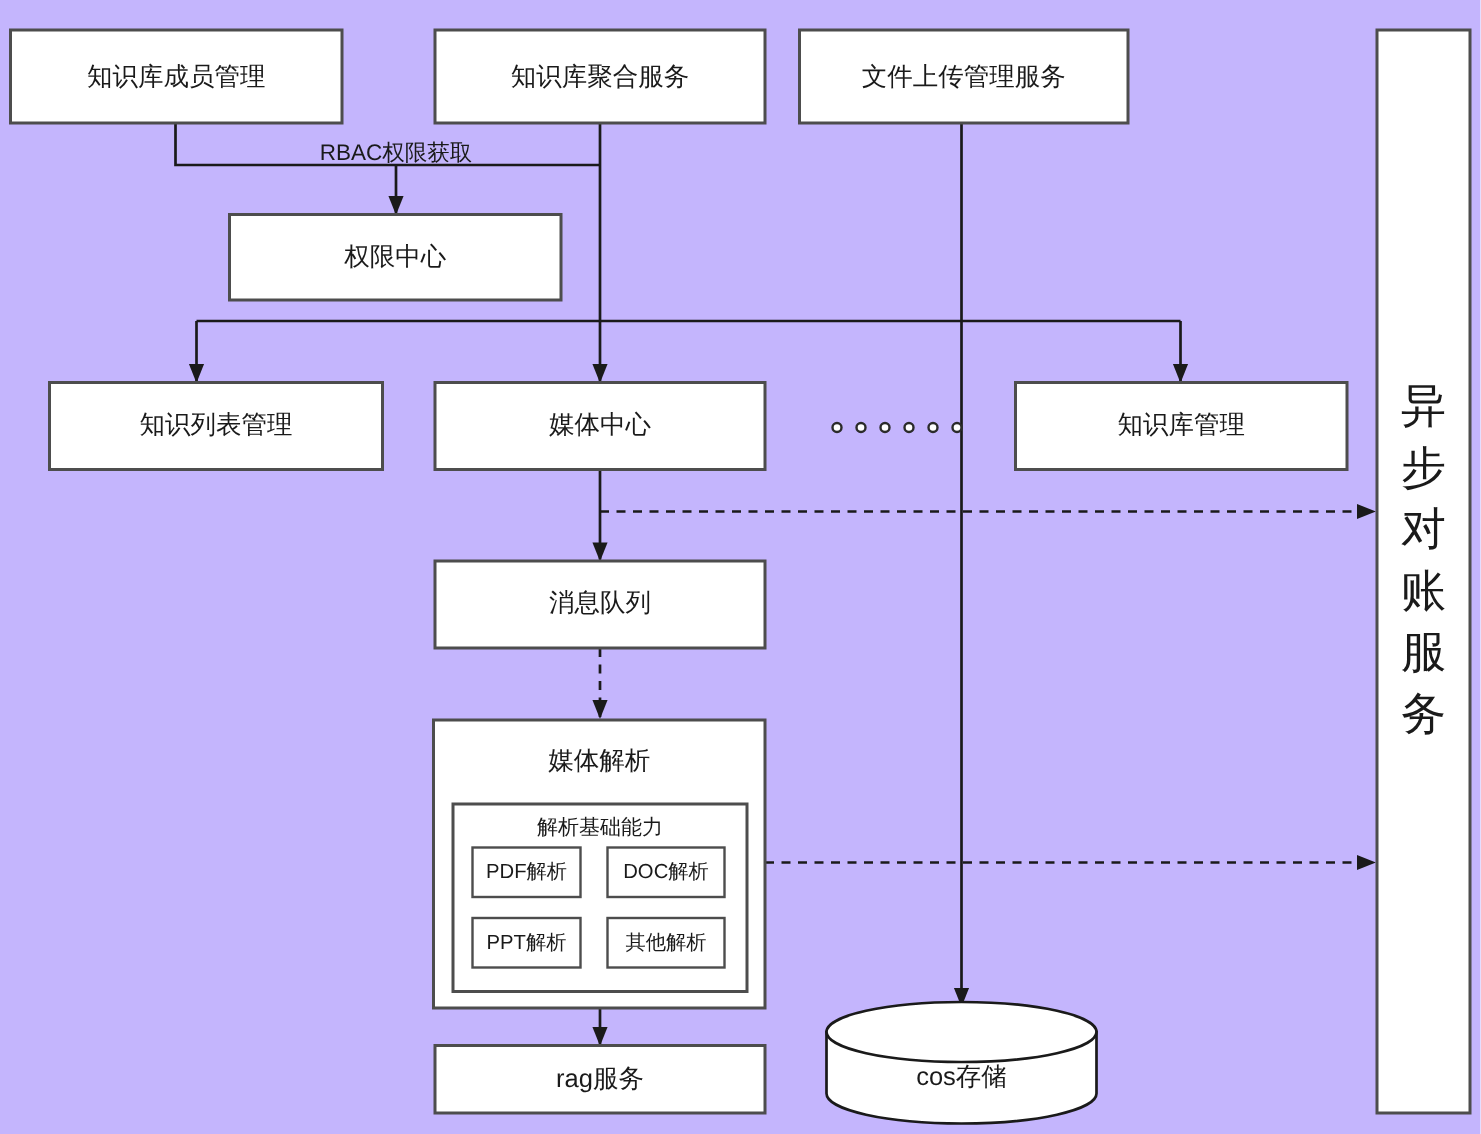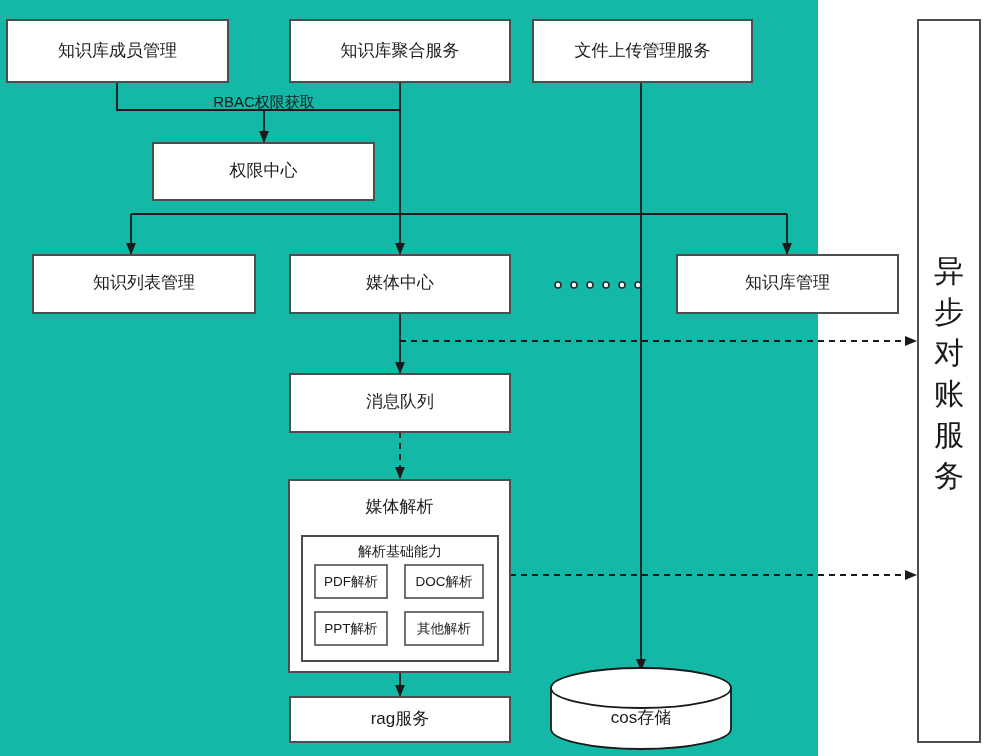--- a/index.html
+++ b/index.html
@@ -9,23 +9,23 @@
     background: #ffffff;
   }
   body {
     width: 987px;
     height: 756px;
     overflow: hidden;
     font-family: "Liberation Sans", "DejaVu Sans", sans-serif;
   }
   #diagram-root {
     position: relative;
-    width: 818px;
+    width: 987px;
     height: 756px;
-    background: #14b8a6;
+    background: #c4b5fd;
   }
   svg#diagram-canvas {
     display: block;
     width: 987px;
     height: 756px;
   }
   .node-rect {
     fill: #ffffff;
     stroke: #4d4d4d;
     stroke-width: 2;

